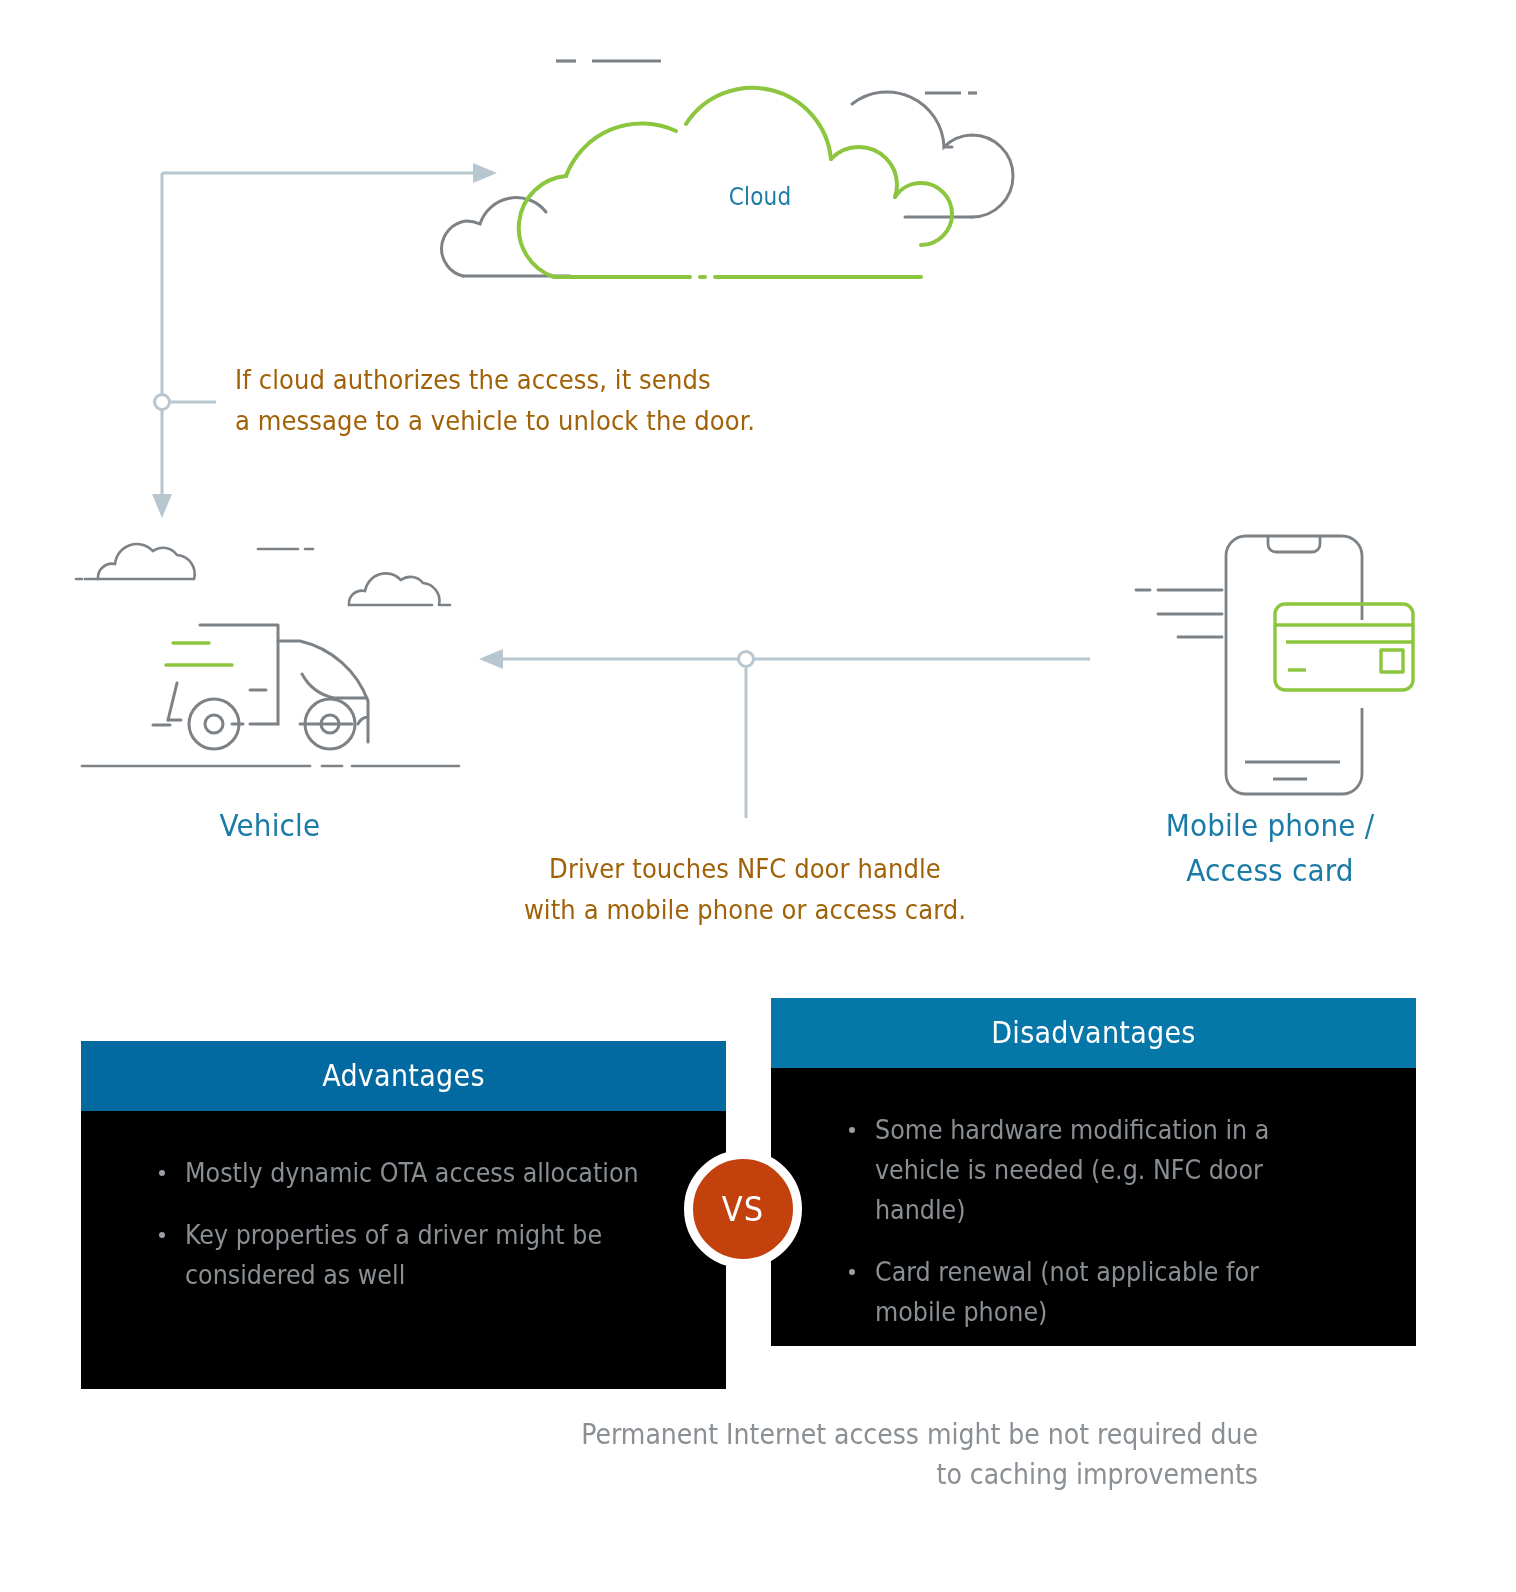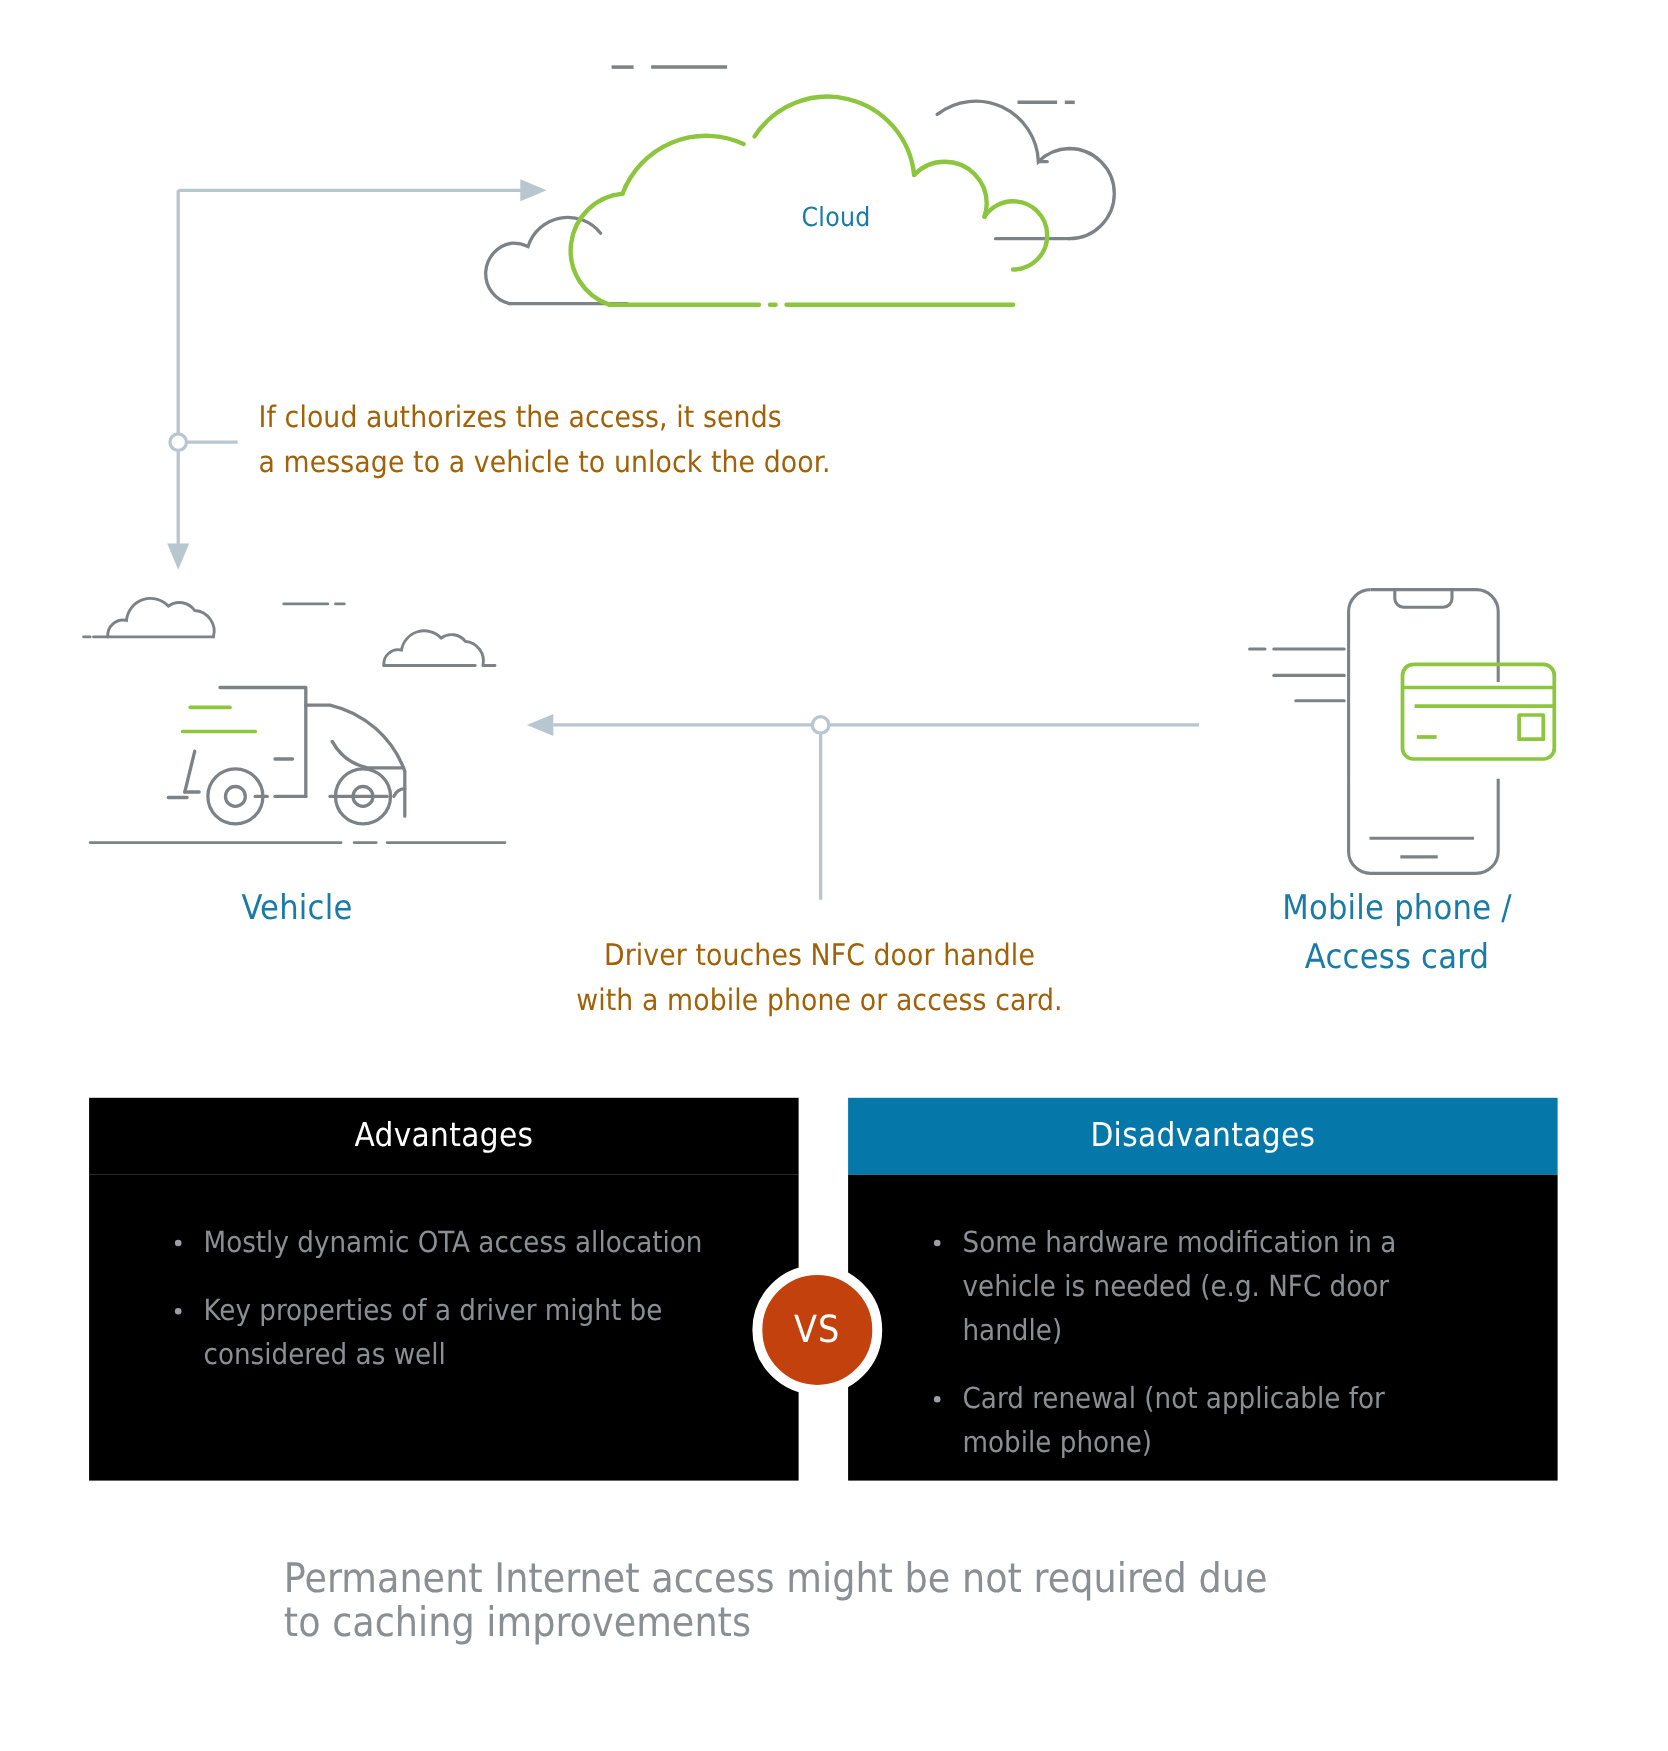--- a/index.html
+++ b/index.html
@@ -32,33 +32,33 @@
     line-height:41px;
     white-space:pre-line;
     letter-spacing:.1px;
   }
   #caption-cloud-to-vehicle{left:235px;top:359px;width:720px;text-align:left;}
   #caption-driver-touch{left:385px;top:848px;width:720px;text-align:center;}
 
   
   #bottom-note{
     position:absolute;left:258px;top:1415px;width:1000px;
-    text-align:left;color:#8a8f94;font-size:37px;line-height:40px;
+    text-align:right;color:#8a8f94;font-size:28px;line-height:40px;
     white-space:pre-line;
   }
 
   
   .panel{position:absolute;top:998px;width:645px;}
   #panel-advantages{left:81px;}
   #panel-disadvantages{left:771px;}
   .panel-header{
     height:70px;line-height:70px;text-align:center;
     color:#ffffff;font-size:30px;letter-spacing:.3px;
   }
-  #panel-advantages .panel-header{background:#000000;}
+  #panel-advantages .panel-header{background:#0369a1;margin-top:43px;}
   #panel-disadvantages .panel-header{background:#0577a8;}
   .panel-body{
     background:#000000;height:278px;padding:42px 0 0 0;box-sizing:border-box;
   }
   .panel-list{list-style:none;margin:0;padding:0;}
   .panel-list li{
     position:relative;
     color:#8a8f94;font-size:26.5px;line-height:40px;
     margin:0 0 22px 0;
     padding-left:52px;

